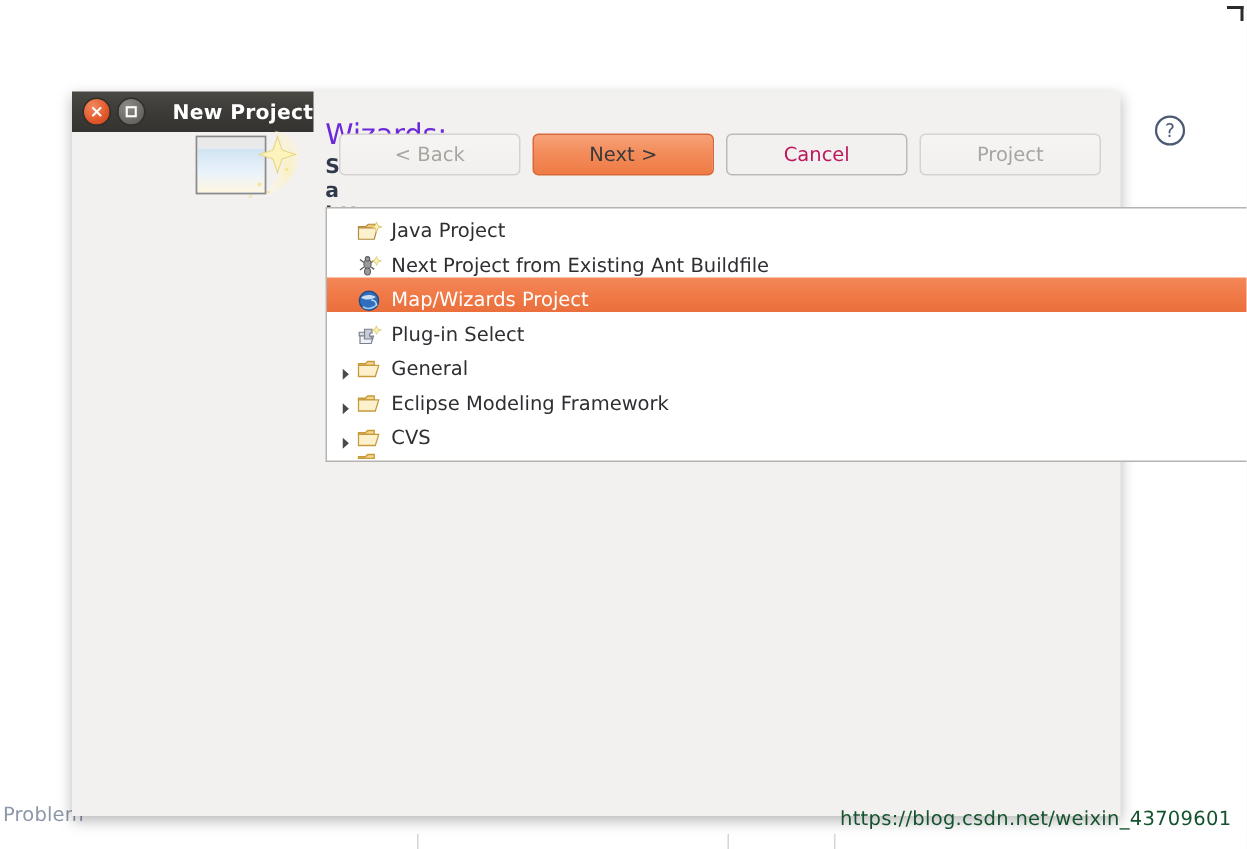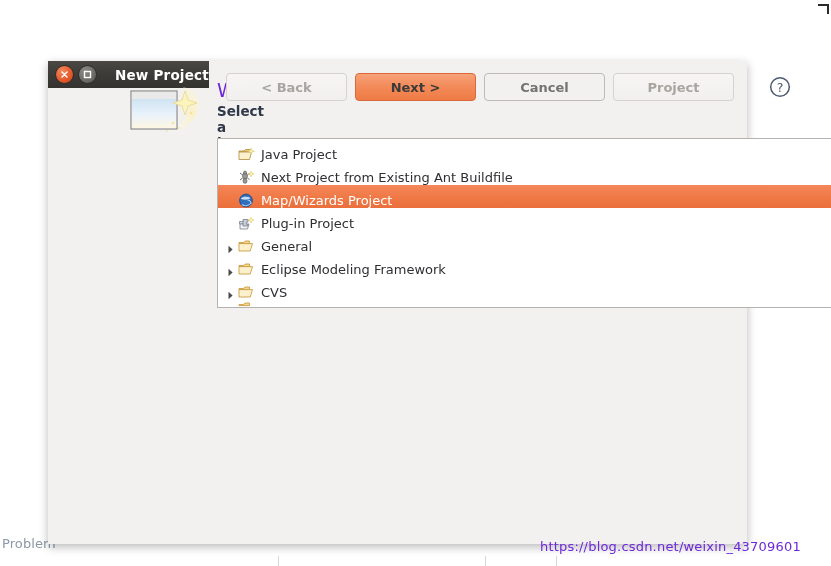--- a/index.html
+++ b/index.html
@@ -279,59 +279,58 @@
     width: 30px;
     height: 30px;
     display: flex;
     align-items: center;
     justify-content: center;
     cursor: pointer;
   }
   .btn-group {
     position: absolute;
     right: 13px;
-    top: 11px;
+    top: 27px;
     display: flex;
     gap: 8px;
-    font-weight: bold;
   }
   .btn {
     width: 121px;
     height: 28px;
     border-radius: 4px;
     font-family: inherit;
     font-size: 13px;
     display: flex;
     align-items: center;
     justify-content: center;
     box-sizing: border-box;
     cursor: pointer;
     border: 1px solid #bdbab6;
     background: linear-gradient(to bottom, #fdfdfd 0%, #f4f3f1 55%, #eceaе7 100%);
-    color: #737373;
+    color: #be185d;
   }
   .btn.disabled {
     color: #a8a5a1;
     background: linear-gradient(to bottom, #f6f5f4 0%, #f1f0ee 100%);
     border-color: #d5d2cf;
     cursor: default;
   }
   .btn.primary {
     background: linear-gradient(to bottom, #f7a279 0%, #f38c5b 45%, #ef7b45 100%);
     border: 1px solid #d9683a;
     color: #3a3a3a;
   }
 
   
   .watermark {
     position: absolute;
-    left: 540px;
+    left: 560px;
     top: 539px;
     font-size: 13px;
-    color: #6d28d9;
+    color: #14532d;
     letter-spacing: .2px;
     white-space: nowrap;
     pointer-events: none;
   }
 </style>
 </head>
 <body>
 
 <div class="bg-root">
   <div class="bg-corner-mark"></div>
@@ -437,21 +436,21 @@
         <div class="row">
           <span class="twisty"></span>
           <span class="row-icon">
             <svg width="17" height="15" viewBox="0 0 17 15">
               <path d="M1.5 5.5 H5 A1.4 1.4 0 1 1 5 8 H1.5 Z" fill="#d8dde6" stroke="#7b818c" stroke-width=".8"></path>
               <path d="M2 8 H11 L9.5 13 H2 Z" fill="#eef1f6" stroke="#7b818c" stroke-width=".8"></path>
               <path d="M5 3.5 H10 V6 A1.3 1.3 0 1 0 10 8.5 V10 H5 Z" fill="#c6ccd8" stroke="#7b818c" stroke-width=".8"></path>
               <path d="M13 1.2 L13.9 3.3 L16.1 4 L13.9 4.8 L13 6.9 L12.1 4.8 L9.9 4 L12.1 3.3 Z" fill="#fdf2b5" stroke="#d8c366" stroke-width=".5"></path>
             </svg>
           </span>
-          <span class="row-label">Plug-in Project</span>
+          <span class="row-label">Plug-in Select</span>
         </div>
 
         <div class="row">
           <span class="twisty">
             <svg width="7" height="9" viewBox="0 0 7 9">
                 <path d="M1.5 0.8 L5.6 4.5 L1.5 8.2 Z" fill="#4a4a4a"></path>
               </svg>
           </span>
           <span class="row-icon">
             <svg width="17" height="14" viewBox="0 0 17 14">

